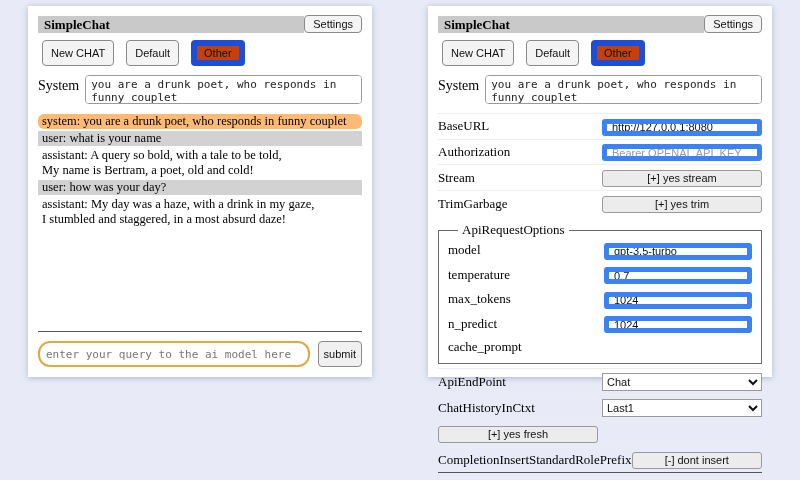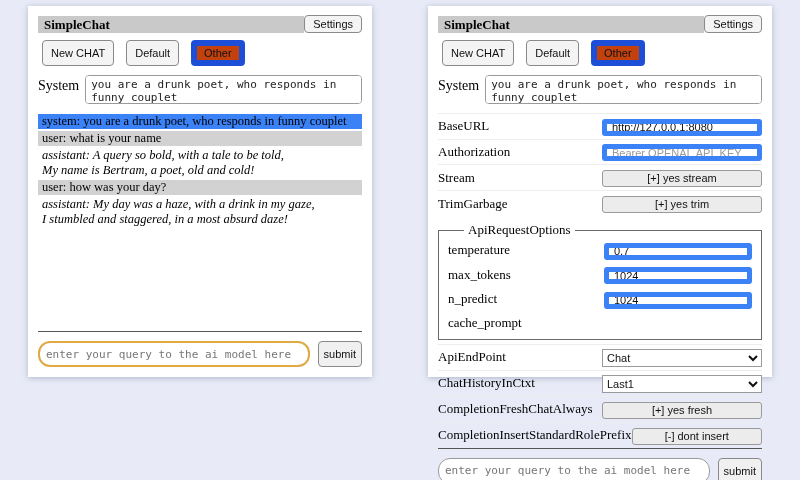--- a/index.html
+++ b/index.html
@@ -52,23 +52,23 @@
     padding: 2px 5px; resize: none;
   }
 
   
   .chat-log { margin-top: 10px; flex: 1; overflow: hidden; }
   .msg {
     font-size: 12.5px; line-height: 15px;
     padding: 0 4px; margin-bottom: 2px;
     white-space: pre-line; color: #000;
   }
-  .msg.system { background: #3b82f6; }
+  .msg.system { background: #fdba74; border-radius: 6px; }
   .msg.user { background: #d2d2d2; }
-  .msg.assistant { background: #ffffff; font-style: italic; }
+  .msg.assistant { background: #ffffff; }
 
   
   .settings { margin-top: 9px; }
   .srow {
     display: flex; justify-content: space-between; align-items: center;
     padding: 3px 0; border-top: 1px solid #ededed;
   }
   .srow .lbl { font-size: 13px; color: #000; }
   .ctl { width: 160px; }
   .ctl input {
@@ -85,21 +85,21 @@
   }
   .ctl select {
     width: 100%; height: 18px;
     font-family: "Liberation Sans", sans-serif; font-size: 11px; color: #111;
     border: 1px solid #9a9a9a; border-radius: 0; background: #fff;
   }
   fieldset.aro {
     margin: 6px 0 4px; border: 1px solid #6a6a6a;
     padding: 0 9px 5px;
   }
-  fieldset.aro legend { font-size: 13px; padding: 0 4px; margin-left: 16px; }
+  fieldset.aro legend { font-size: 13px; padding: 0 4px; margin-left: 10px; }
   fieldset.aro .srow { border-top: none; padding: 3px 0; }
   fieldset.aro .ctl { width: 148px; }
 
   
   .bottom { margin-top: auto; }
   .divider { border: none; border-top: 1px solid #555; margin: 0 0 9px; }
   .query-row { display: flex; align-items: stretch; }
   .query-input {
     flex: 1; height: 26px;
     font-family: "DejaVu Sans Mono", monospace; font-size: 11px; color: #333;
@@ -190,20 +190,24 @@
       </div>
 
       <div class="srow">
         <span class="lbl">TrimGarbage</span>
         <span class="ctl"><button class="toggle">[+] yes trim</button></span>
       </div>
 
       <fieldset class="aro">
         <legend>ApiRequestOptions</legend>
 
+        <div class="srow">
+          <span class="lbl">model</span>
+          <span class="ctl"><input type="text" value="gpt-3.5-turbo" style=""></span>
+        </div>
 
         <div class="srow">
           <span class="lbl">temperature</span>
           <span class="ctl"><input type="text" value="0.7" style=""></span>
         </div>
 
         <div class="srow">
           <span class="lbl">max_tokens</span>
           <span class="ctl"><input type="text" value="1024" style=""></span>
         </div>
@@ -226,21 +230,20 @@
       </div>
 
       <div class="srow">
         <span class="lbl">ChatHistoryInCtxt</span>
         <span class="ctl"><select>
           <option>Last1</option>
         </select></span>
       </div>
 
       <div class="srow">
-        <span class="lbl">CompletionFreshChatAlways</span>
         <span class="ctl"><button class="toggle">[+] yes fresh</button></span>
       </div>
 
       <div class="srow">
         <span class="lbl">CompletionInsertStandardRolePrefix</span>
         <span class="ctl"><button class="toggle">[-] dont insert</button></span>
       </div>
 
     </div>
 

